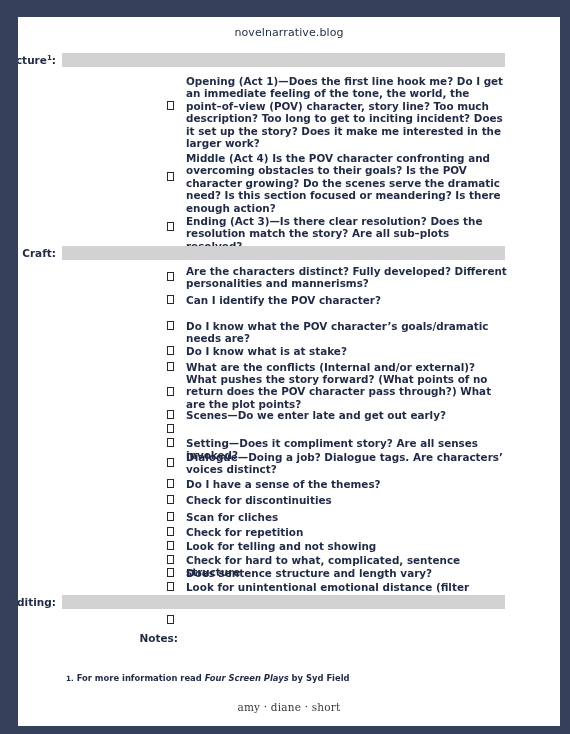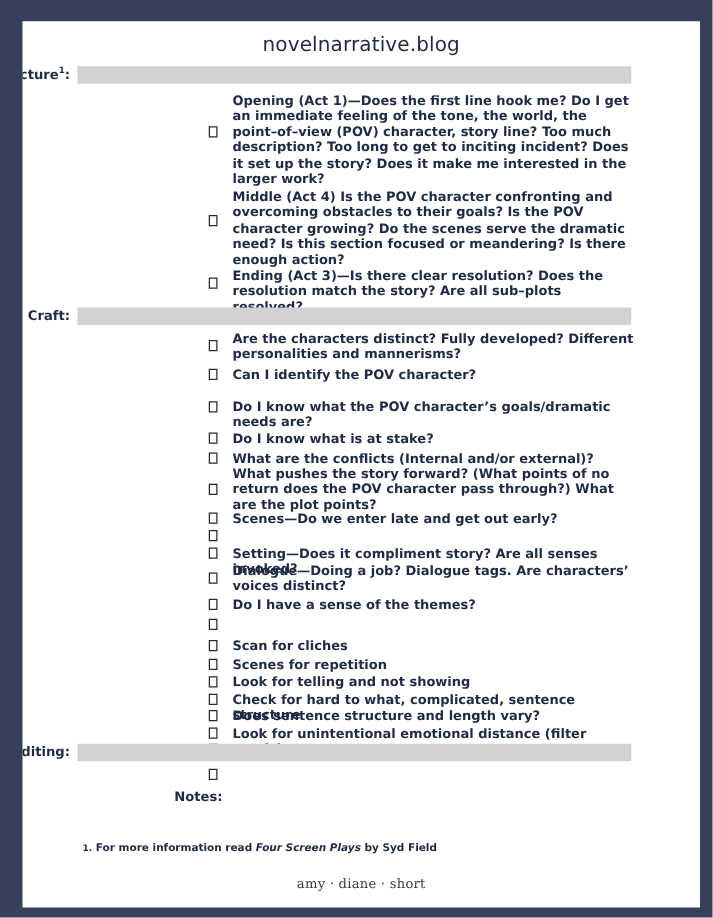--- a/index.html
+++ b/index.html
@@ -30,21 +30,21 @@
     box-sizing: border-box;
     overflow: hidden;
   }
   
   .site-title {
     position: absolute;
     left: 0;
     top: 9px;
     width: 100%;
     text-align: center;
-    font-size: 16px;
+    font-size: 11px;
     color: #1f2a44;
     letter-spacing: .1px;
   }
   
   .bar {
     position: absolute;
     left: 44px;
     width: 443px;
     height: 14px;
     background: #d2d2d2;
@@ -194,28 +194,29 @@
         <div class="row" style="top: 434px; height: 24.8px;">
           <div class="cb" style="top: 7.4px;"></div>
           <div class="row-text" style="top: 0px; left: 168px; width: 322px;">Dialogue—Doing a job?  Dialogue tags.  Are characters’ voices distinct?</div>
         </div>
         <div class="row" style="top: 461px; height: 12.4px;">
           <div class="cb" style="top: 1.2px;"></div>
           <div class="row-text" style="top: 0px; left: 168px; width: 322px;">Do I have a sense of the themes?</div>
         </div>
         <div class="row" style="top: 477px; height: 12.4px;">
           <div class="cb" style="top: 1.2px;"></div>
+          <div class="row-text" style="top: 0px; left: 168px; width: 322px;">Check for discontinuities</div>
         </div>
         <div class="row" style="top: 494px; height: 12.4px;">
           <div class="cb" style="top: 1.2px;"></div>
           <div class="row-text" style="top: 0px; left: 168px; width: 322px;">Scan for cliches</div>
         </div>
         <div class="row" style="top: 509px; height: 12.4px;">
           <div class="cb" style="top: 1.2px;"></div>
-          <div class="row-text" style="top: 0px; left: 168px; width: 322px;">Scenes for repetition</div>
+          <div class="row-text" style="top: 0px; left: 168px; width: 322px;">Check for repetition</div>
         </div>
         <div class="row" style="top: 523px; height: 12.4px;">
           <div class="cb" style="top: 1.2px;"></div>
           <div class="row-text" style="top: 0px; left: 168px; width: 322px;">Look for telling and not showing</div>
         </div>
         <div class="row" style="top: 537px; height: 12.4px;">
           <div class="cb" style="top: 1.2px;"></div>
           <div class="row-text" style="top: 0px; left: 168px; width: 322px;">Check for hard to what, complicated, sentence structure</div>
         </div>
         <div class="row" style="top: 550px; height: 12.4px;">

